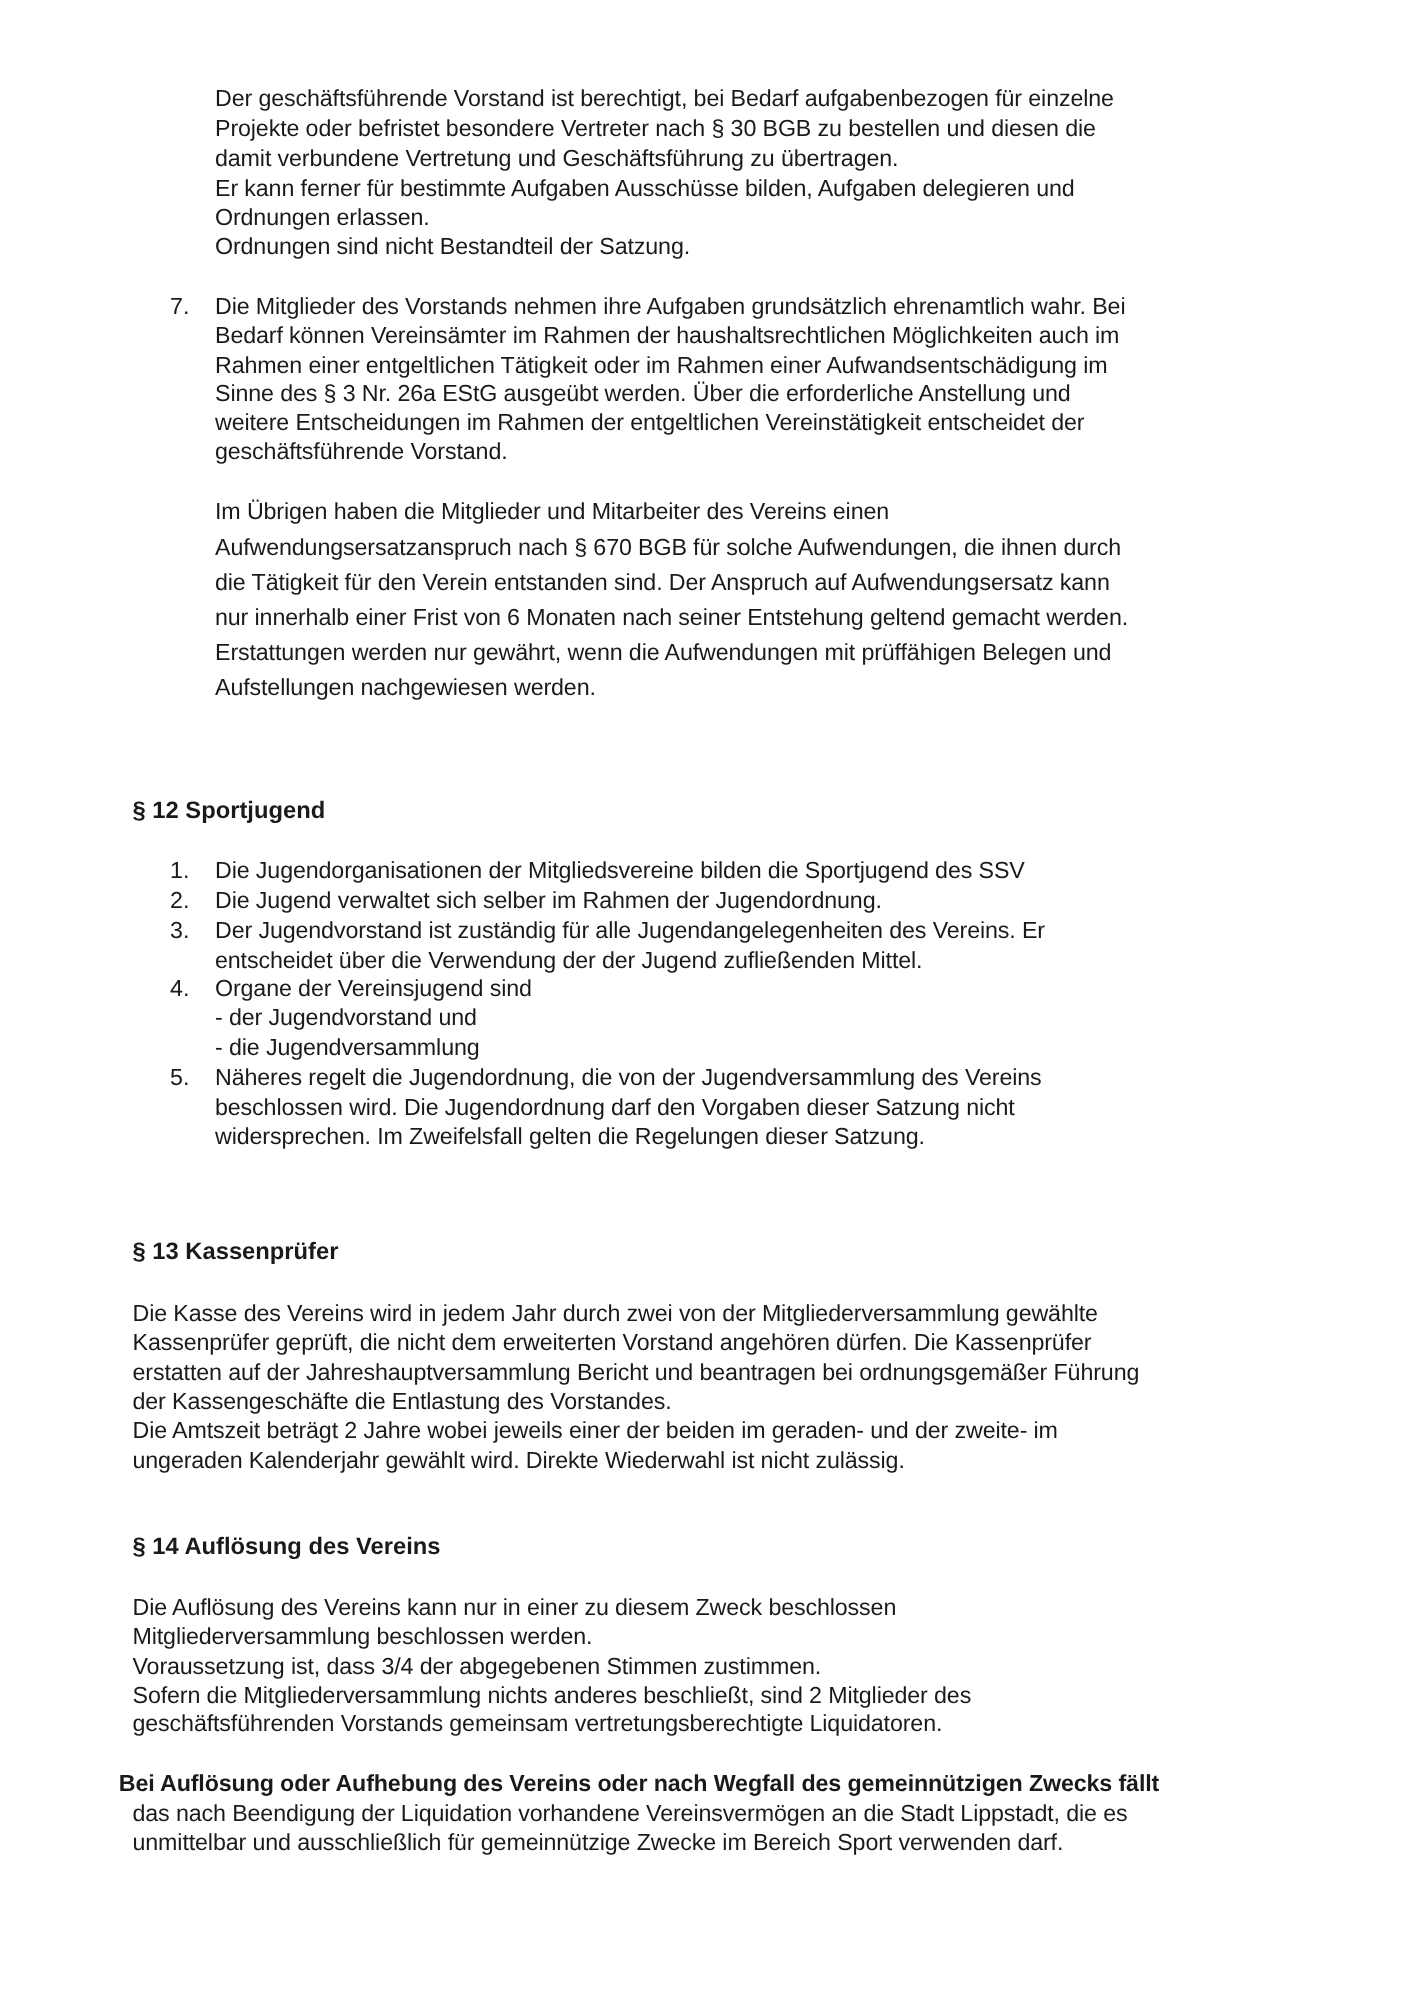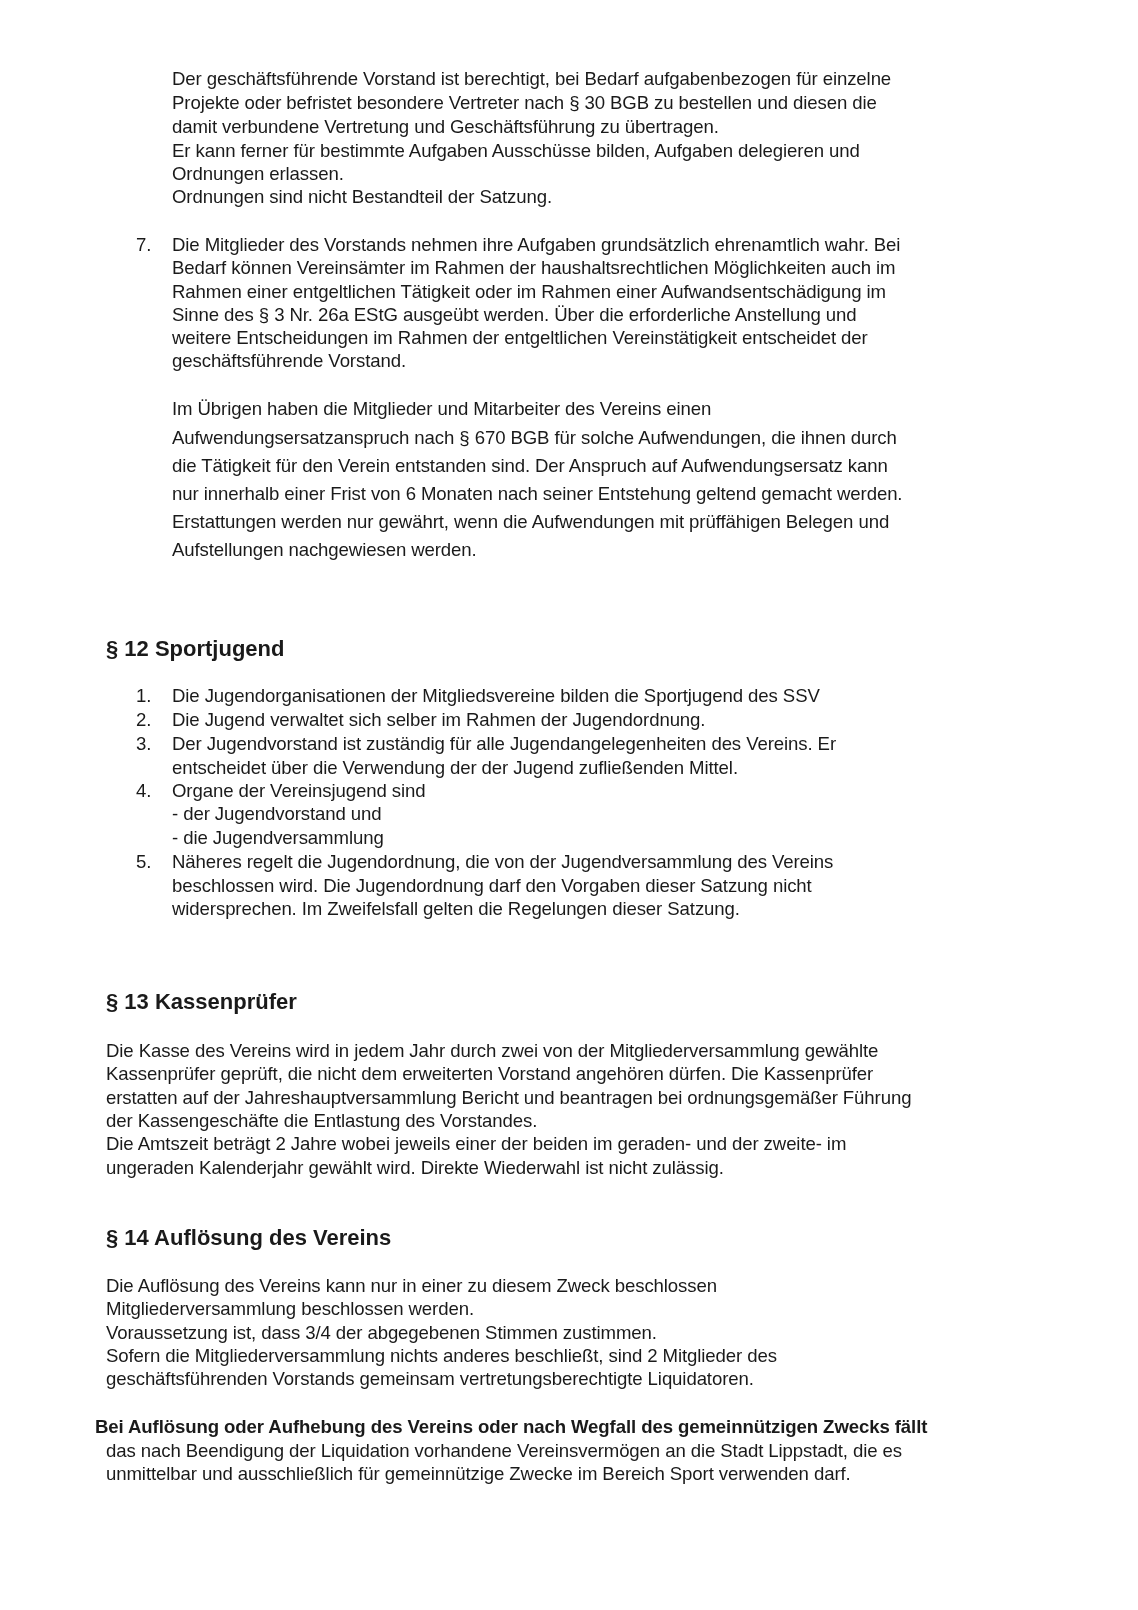--- a/index.html
+++ b/index.html
@@ -25,21 +25,21 @@
     }
     .line {
       position: absolute;
       font-size: 18.6px;
       line-height: 22px;
       white-space: nowrap;
       letter-spacing: -0.1px;
     }
     .heading {
       position: absolute;
-      font-size: 22px;
+      font-size: 19px;
       font-weight: bold;
       line-height: 22px;
       white-space: nowrap;
     }
     .num {
       position: absolute;
       font-size: 18.6px;
       line-height: 22px;
       white-space: nowrap;
     }

